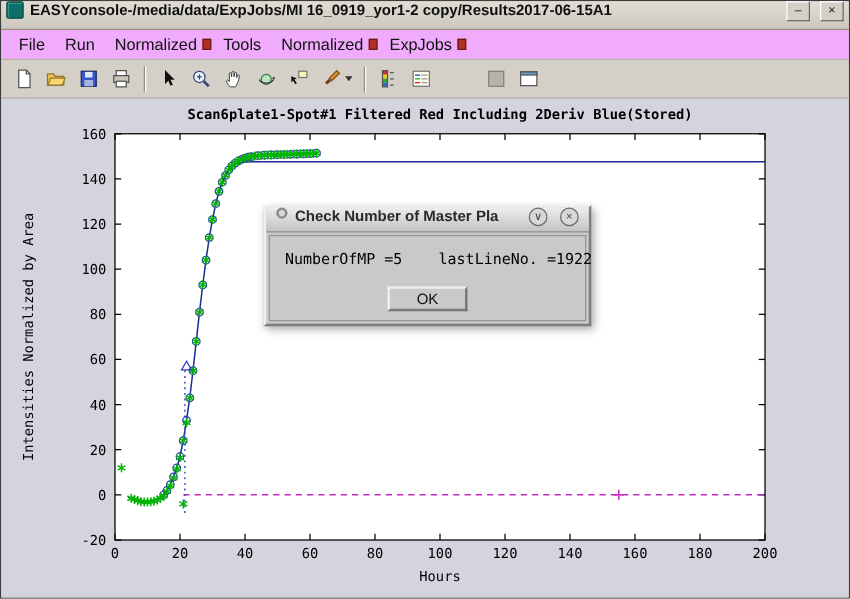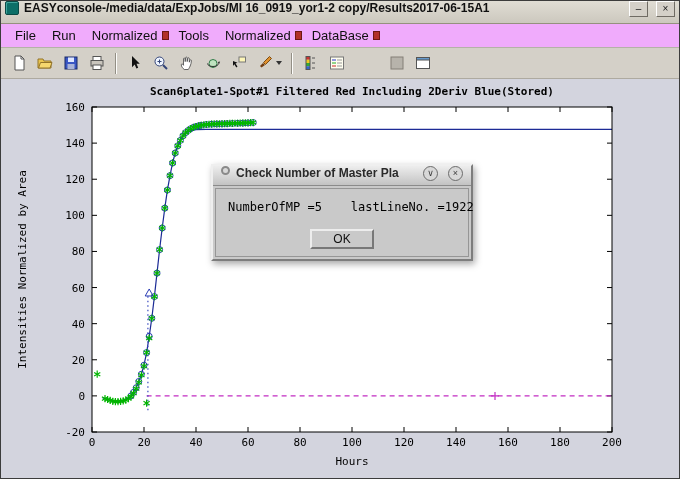--- a/index.html
+++ b/index.html
@@ -45,21 +45,21 @@
   </div>
 
   <div class="menubar">
     <div class="menu-item">File</div>
     <div class="menu-item">Run</div>
     <div class="menu-item">Normalized</div>
     <div class="menu-accent"></div>
     <div class="menu-item">Tools</div>
     <div class="menu-item">Normalized</div>
     <div class="menu-accent"></div>
-    <div class="menu-item">DataBase</div>
+    <div class="menu-item">ExpJobs</div>
     <div class="menu-accent"></div>
   </div>
 
   <div class="toolbar">
     <div class="tb-btn">
       <svg class="icon" width="18" height="18">
           <path d="M5 2h6l3 3v11H5z" fill="#fff" stroke="#555"></path>
           <path d="M11 2v3h3" fill="none" stroke="#555"></path>
         </svg>
     </div>

